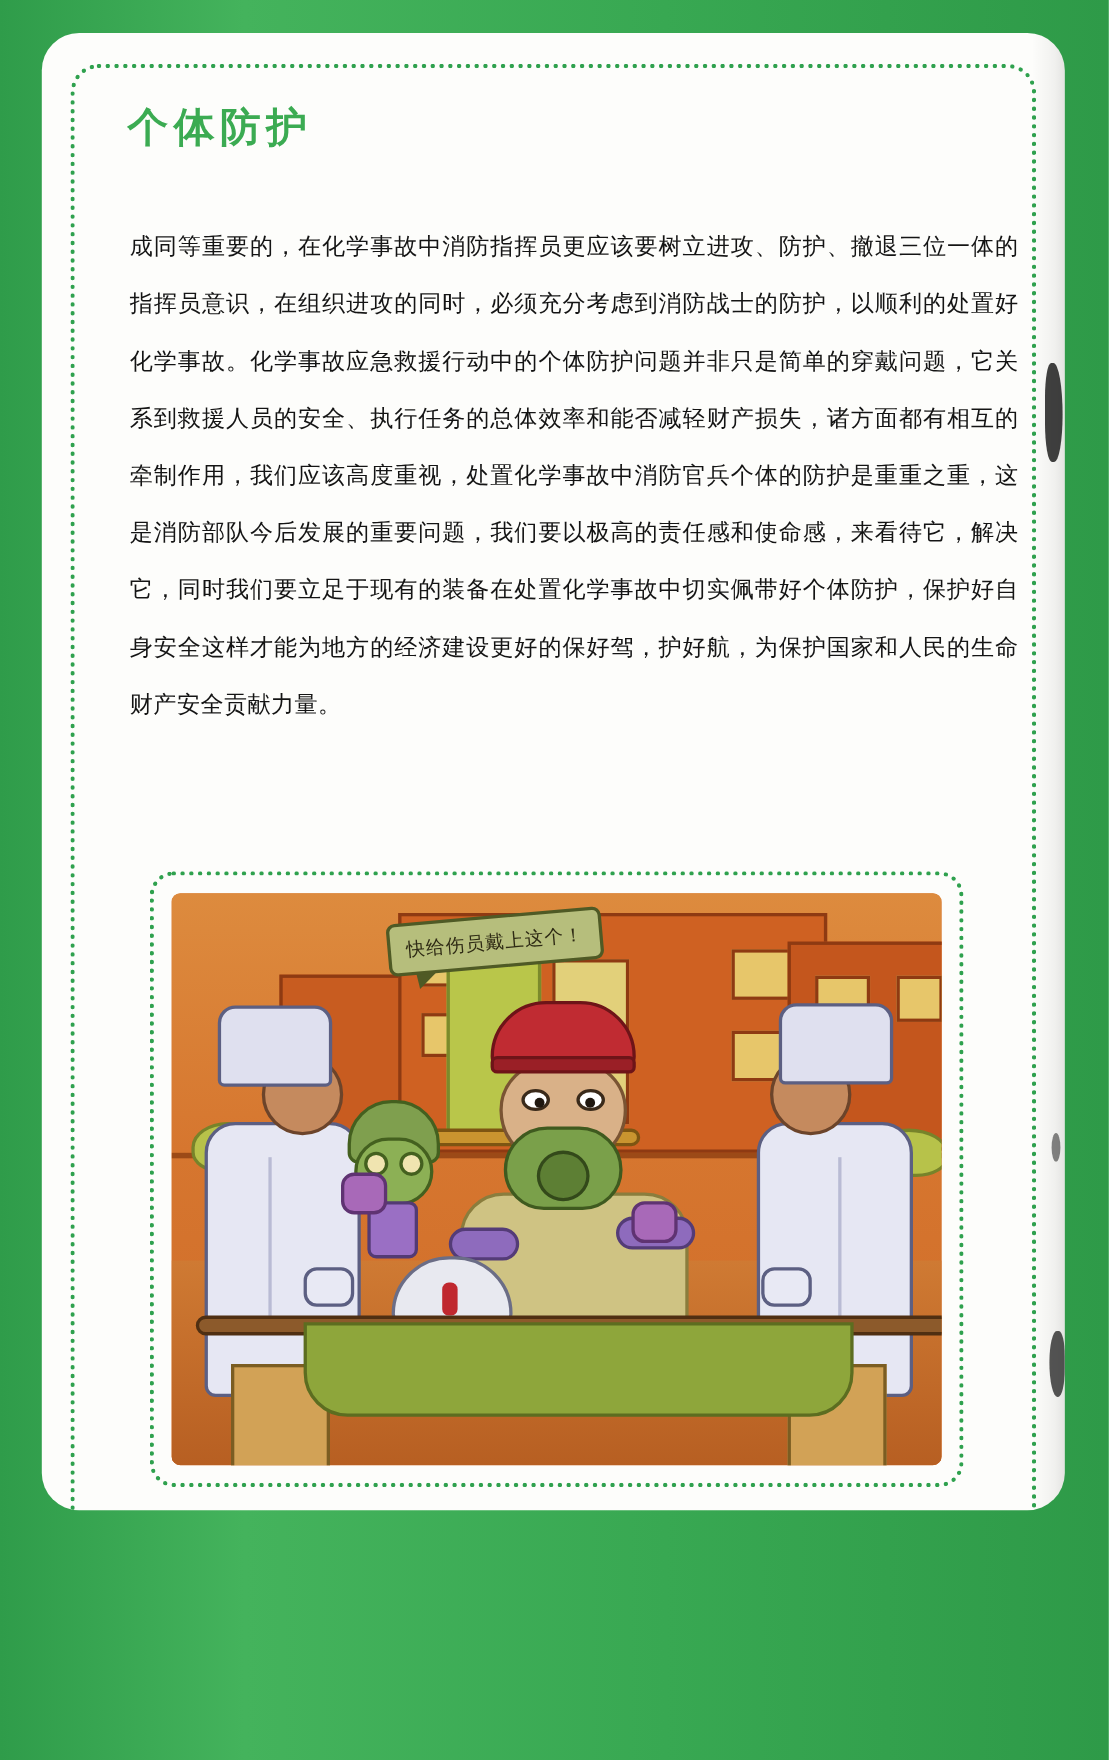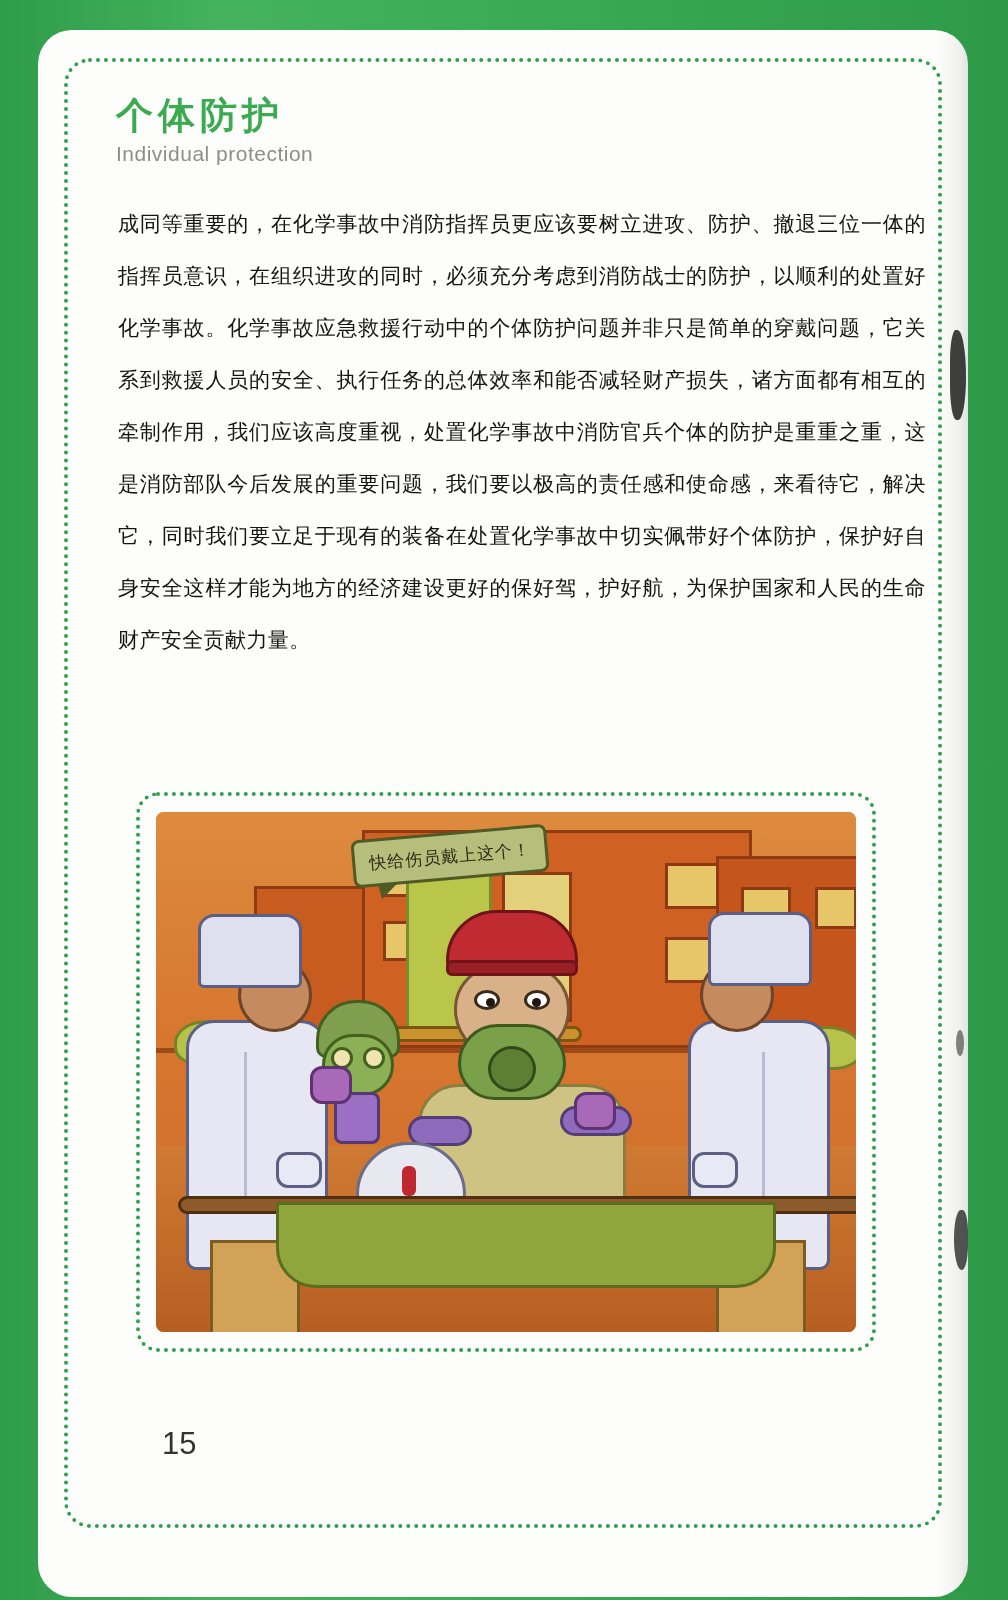--- a/index.html
+++ b/index.html
@@ -26,21 +26,21 @@
     position: absolute;
     inset: 0;
     background:
       linear-gradient(90deg, #2f9c4a 0%, #44b35c 22%, #38a852 60%, #2e9a48 100%);
   }
   .page-white {
     position: absolute;
     left: 38px;
     top: 30px;
     width: 930px;
-    height: 1567px;
+    height: 1343px;
     background: #fdfdfb;
     border-radius: 34px;
     overflow: hidden;
   }
   
   .paper-shade {
     position: absolute;
     right: 0; top: 0;
     width: 30px; height: 100%;
     background: linear-gradient(90deg, rgba(0,0,0,0) 0%, rgba(0,0,0,0.05) 70%, rgba(0,0,0,0.10) 100%);
@@ -482,21 +482,20 @@
 
 <div class="page">
   <div class="page-green-bg"></div>
 
   <div class="page-white">
 
     <div class="dotted-border"></div>
 
     <div class="header">
       <div class="header-cn">个体防护</div>
-      <div class="header-en">Individual protection</div>
     </div>
 
     <div class="body-text">成同等重要的，在化学事故中消防指挥员更应该要树立进攻、防护、撤退三位一体的指挥员意识，在组织进攻的同时，必须充分考虑到消防战士的防护，以顺利的处置好化学事故。化学事故应急救援行动中的个体防护问题并非只是简单的穿戴问题，它关系到救援人员的安全、执行任务的总体效率和能否减轻财产损失，诸方面都有相互的牵制作用，我们应该高度重视，处置化学事故中消防官兵个体的防护是重重之重，这是消防部队今后发展的重要问题，我们要以极高的责任感和使命感，来看待它，解决它，同时我们要立足于现有的装备在处置化学事故中切实佩带好个体防护，保护好自身安全这样才能为地方的经济建设更好的保好驾，护好航，为保护国家和人民的生命财产安全贡献力量。</div>
 
     <div class="illus-frame">
       <div class="illus">
 
         <div class="sky"></div>
 
         <div class="bldg bldg-left"></div>

